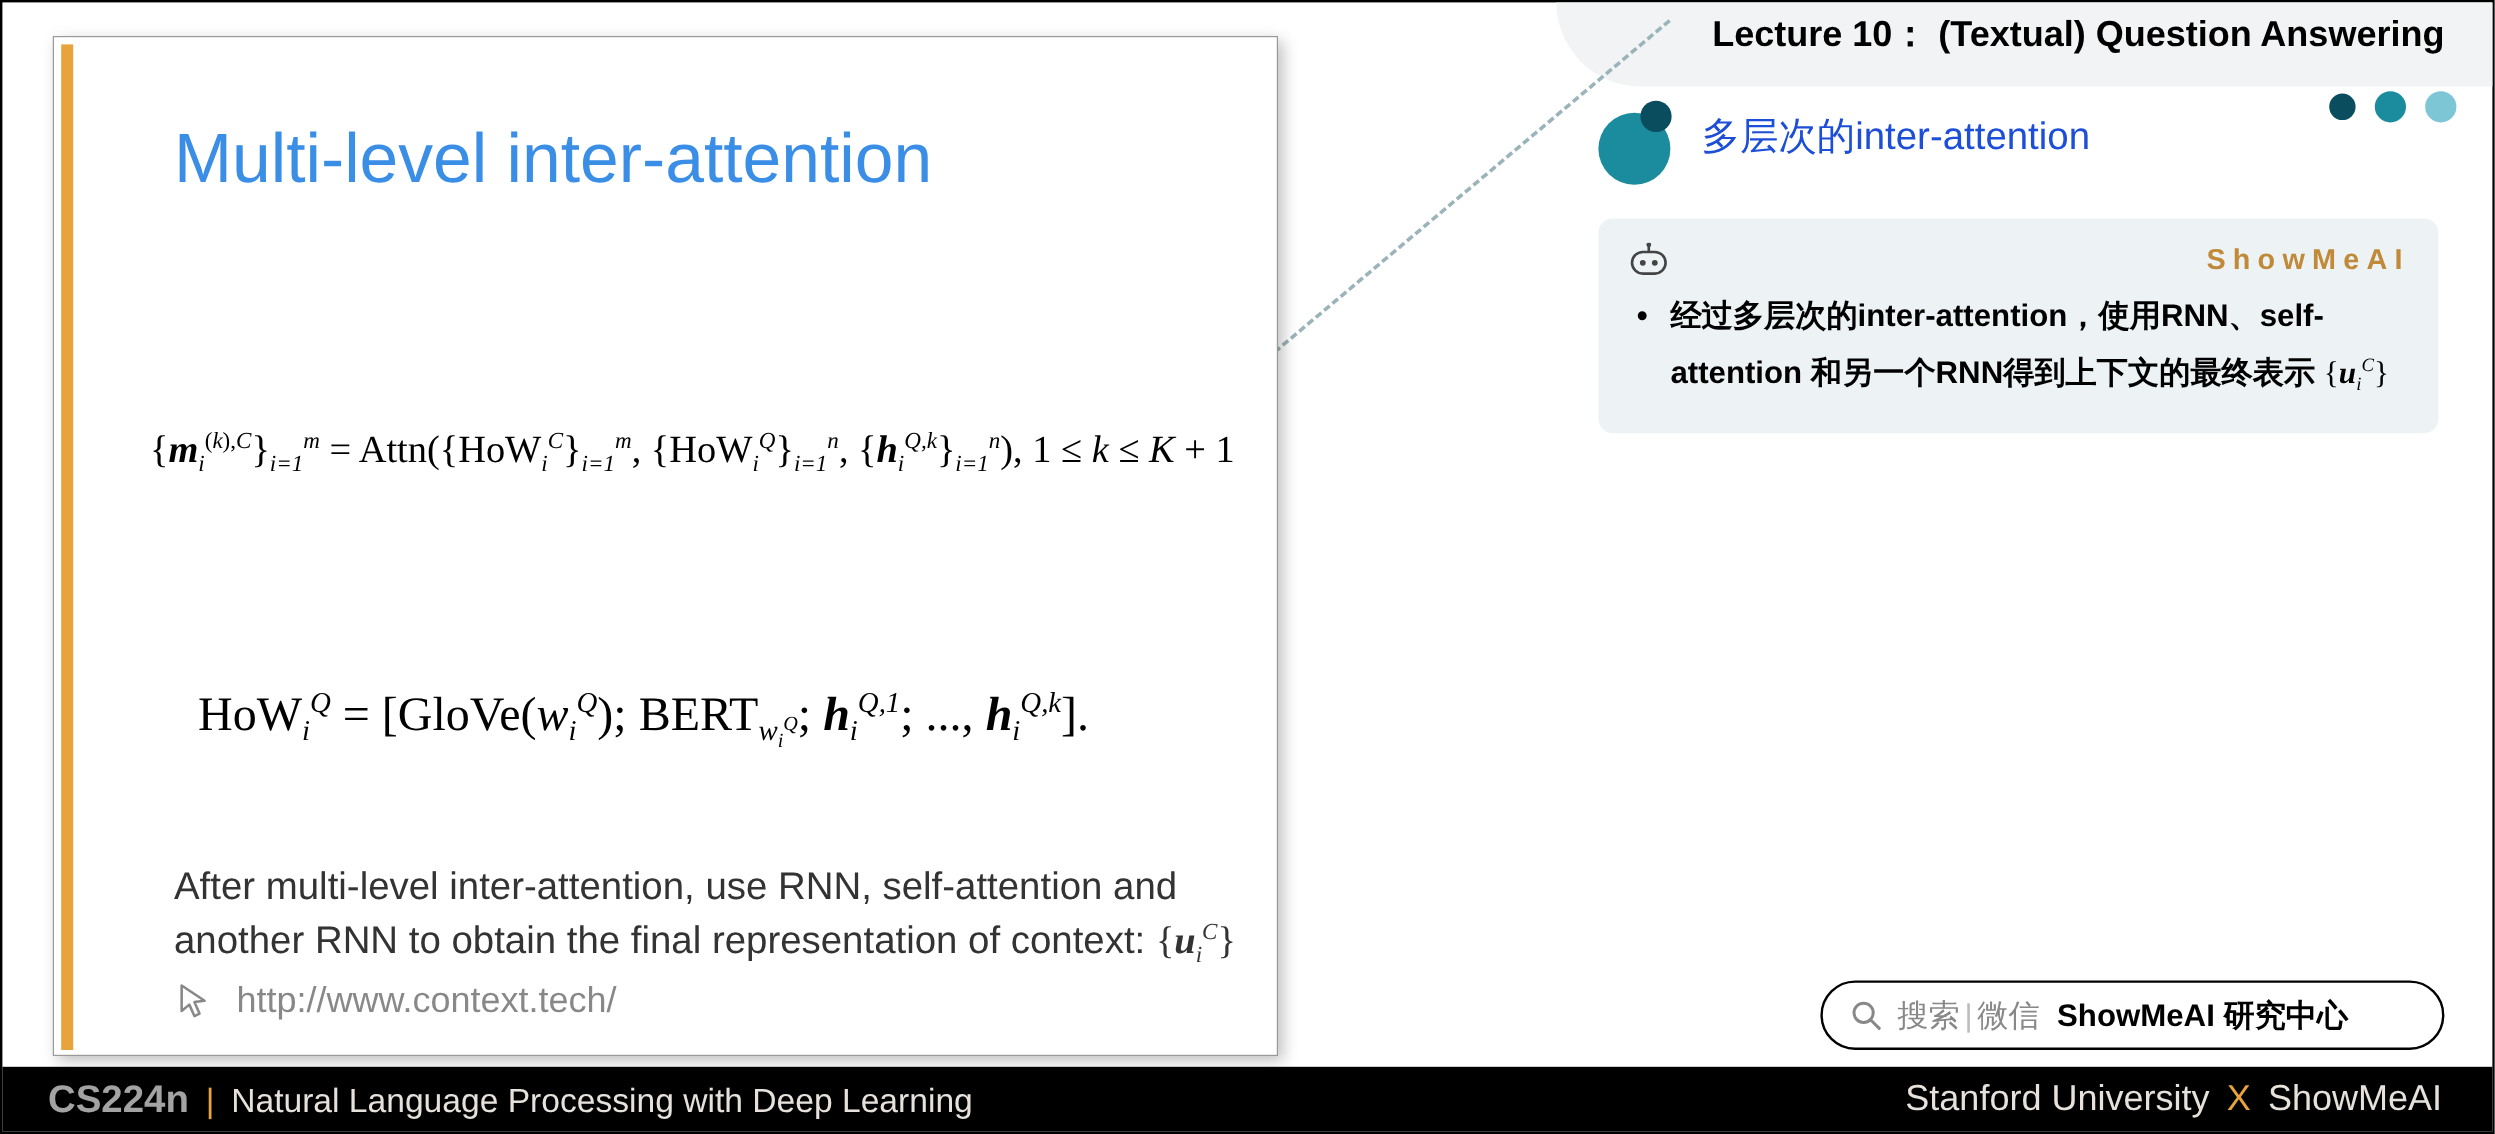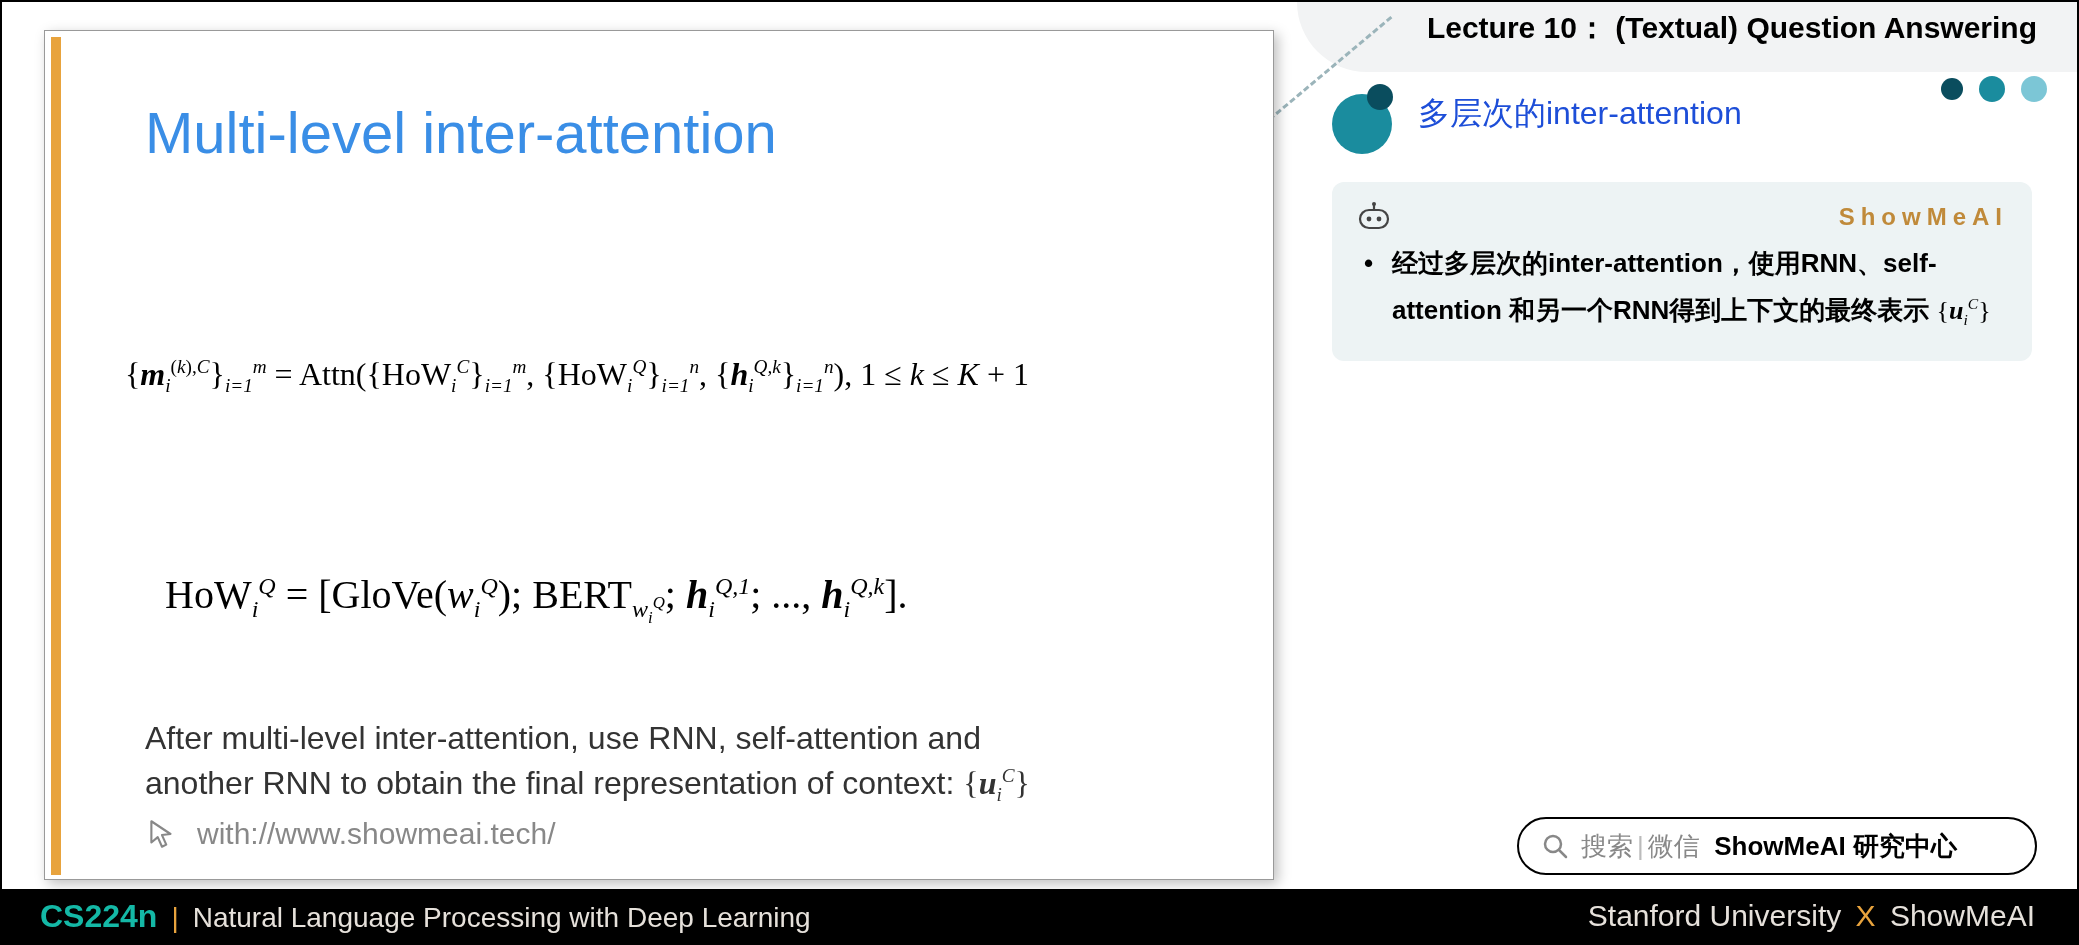--- a/index.html
+++ b/index.html
@@ -15,21 +15,21 @@
     position: relative;
     width: 100%;
     height: 100%;
     border: 2px solid #000;
   }
   
   .slide {
     position: absolute;
     left: 42px;
     top: 28px;
-    width: 1230px;
+    width: 1021px;
     height: 850px;
     border: 1px solid #999;
     box-shadow: 4px 4px 12px rgba(0,0,0,0.25);
     background: #fff;
   }
   .slide .orange-bar {
     position: absolute;
     left: 6px;
     top: 6px;
     width: 10px;
@@ -240,21 +240,21 @@
     bottom: 0;
     width: 100%;
     height: 54px;
     background: #000;
     display: flex;
     align-items: center;
     justify-content: space-between;
     padding: 0 42px 0 38px;
   }
   .footer-left { display: flex; align-items: baseline; gap: 8px; }
-  .course-code { color: #14b8a6; font-size: 32px; font-weight: 700; }
+  .course-code { color: #a3a3a3; font-size: 32px; font-weight: 700; }
   .course-sep { color: #e8a33d; font-size: 28px; font-weight: 400; margin: 0 6px; }
   .course-name { color: #e6e1db; font-size: 28px; font-weight: 300; }
   .footer-right { color: #e6e1db; font-size: 30px; }
   .footer-right .x { color: #e8a33d; margin: 0 6px; }
 
   sup { font-size: 0.6em; vertical-align: super; }
   sub { font-size: 0.6em; vertical-align: sub; }
   .bi { font-style: italic; font-weight: bold; }
 </style>
 </head>
@@ -325,21 +325,21 @@
       <div>After multi-level inter-attention, use RNN, self-attention and</div>
       <div>
         <span>another RNN to obtain the final representation of context: </span><span style="font-family:'Times New Roman',serif">{<span class="bi">u</span><sub style="font-style:italic">i</sub><sup style="font-style:italic">C</sup>}</span>
       </div>
     </div>
 
     <div class="slide-link-row">
       <svg class="cursor-icon" viewBox="0 0 32 32">
         <path d="M6 4 L6 24 L12 19 L16 28 L20 26 L16 17 L24 16 Z" fill="none" stroke="#888" stroke-width="2" stroke-linejoin="round"></path>
       </svg>
-      <div class="slide-link">with://www.showmeai.tech/</div>
+      <div class="slide-link">http://www.context.tech/</div>
     </div>
   </div>
 
   <div class="search-pill">
     <svg class="search-icon" width="28" height="28" viewBox="0 0 28 28">
       <circle cx="12" cy="12" r="8" fill="none" stroke="#888" stroke-width="2.5"></circle>
       <line x1="18" y1="18" x2="25" y2="25" stroke="#888" stroke-width="2.5" stroke-linecap="round"></line>
     </svg>
     <div class="search-text">
       <span>搜索</span><span class="sep">|</span><span>微信</span>

